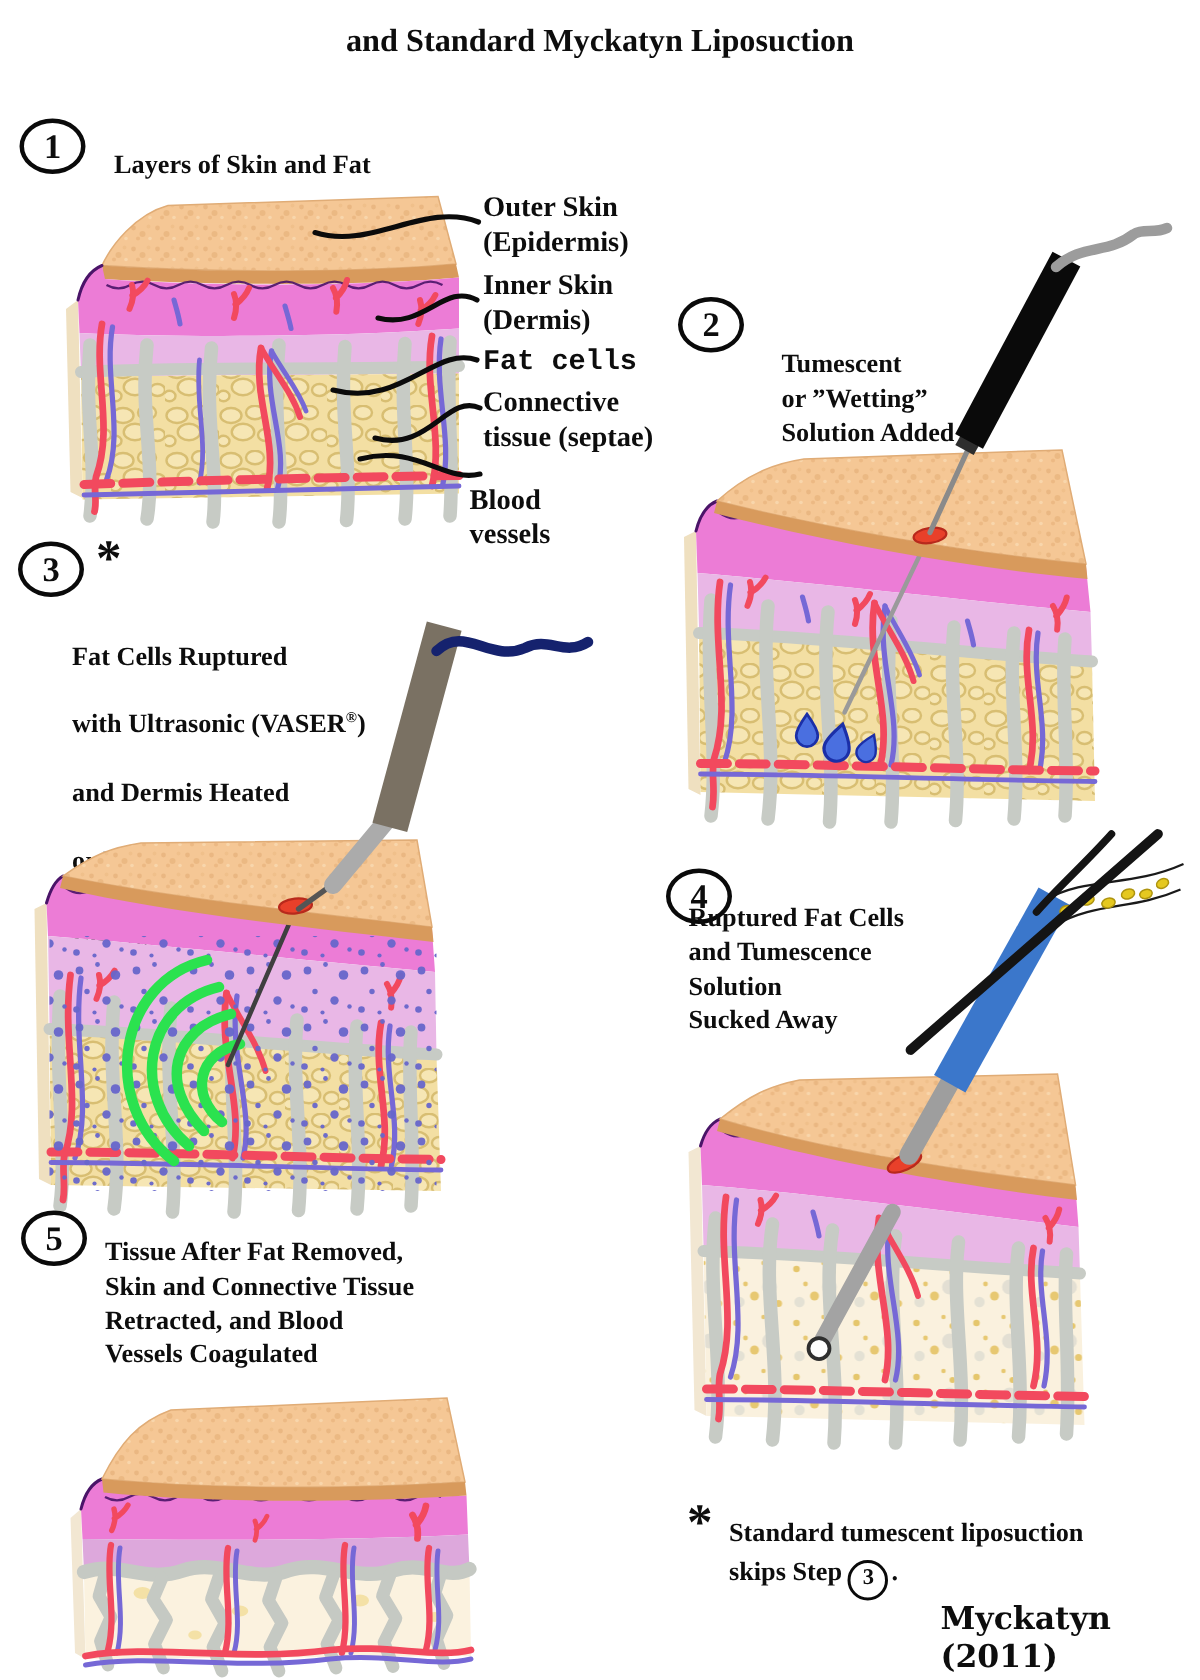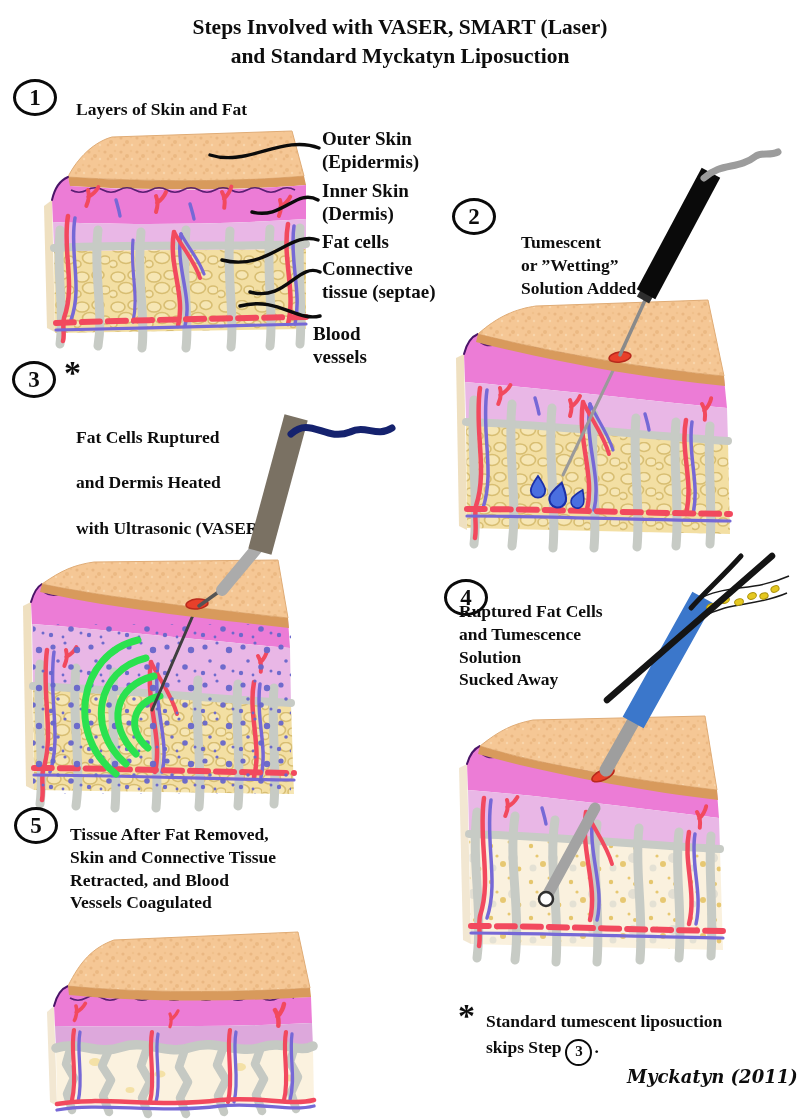--- a/index.html
+++ b/index.html
@@ -10,22 +10,22 @@
   .badge{position:absolute;width:44px;height:37px;border:3.5px solid #0a0a0a;border-radius:50%;
          background:#fff;display:flex;align-items:center;justify-content:center;
          font-weight:bold;font-size:23px;box-sizing:border-box;}
   .step-label{position:absolute;font-weight:bold;font-size:17.5px;line-height:1.3;white-space:pre-line;}
   .callout{position:absolute;font-weight:bold;font-size:19px;line-height:1.22;white-space:pre-line;}
   .big-star{position:absolute;font-weight:bold;font-size:34px;line-height:1;}
   .fn-text{position:absolute;font-weight:bold;font-size:17.5px;line-height:1.5;}
   .circled{display:inline-block;width:23px;height:23px;border:2.5px solid #0a0a0a;border-radius:50%;
            text-align:center;line-height:21px;font-size:15px;font-weight:bold;margin:0 2px 0 4px;
            vertical-align:-3px;}
-  .signature{position:absolute;font-family:"DejaVu Serif",serif;font-style:italic;
-             font-weight:bold;font-size:18px;}
+  .signature{position:absolute;font-family:"DejaVu Serif",serif;
+             font-weight:bold;font-size:21px;}
   .sup{font-size:10px;vertical-align:super;}
   .sub{font-size:9px;vertical-align:sub;}
   svg.blk{position:absolute;overflow:visible;}
   .hidden-defs{position:absolute;width:0;height:0;}
 </style>
 </head>
 <body>
 
 <div class="page">
 
@@ -68,21 +68,20 @@
         <circle cx="3" cy="33" r="2.2" fill="#6766CB"></circle>
         <circle cx="15" cy="35" r="1.4" fill="#6766CB"></circle>
       </pattern>
       <path id="squig" d="M0,0 q8,4.5 16,0 t16,0 t16,0 t16,0 t16,0 t16,0 t16,0 t16,0 t16,0 t16,0 t16,0 t16,0 t16,0 t16,0" fill="none"></path>
       <path id="sprigR" d="M0,16 C2,10 2,5 0,0 M1,7 C5,4 8,1 10,-4" fill="none"></path>
       <path id="drop" d="M0,-11 C5,-4 8,1 8,5 A8,8 0 1 1 -8,5 C-8,1 -5,-4 0,-11 Z"></path>
     </defs>
   </svg>
 
   <div class="title">
-    <div>Steps Involved with VASER, SMART (Laser)</div>
     <div>and Standard Myckatyn  Liposuction</div>
   </div>
 
   <div class="badge" style="left:13px;top:79px;">
     <span>1</span>
   </div>
   <div class="step-label" style="left:76px;top:98px;">Layers of Skin and Fat</div>
 
   <svg class="blk" style="left:38px;top:120px;" width="300" height="244" viewBox="0 0 300 244">
     <g>
@@ -136,21 +135,21 @@
       <path d="M184,140 C230,152 252,110 280,120"></path>
       <path d="M212,172 C248,182 260,142 282,152"></path>
       <path d="M202,186 C240,176 258,202 282,196"></path>
     </g>
   </svg>
 
   <div class="callout" style="left:322px;top:127px;">Outer Skin
 (Epidermis)</div>
   <div class="callout" style="left:322px;top:179px;">Inner Skin
 (Dermis)</div>
-  <div class="callout" style="left:322px;top:230px;">Fat cells</div>
+  <div class="callout" style="left:322px;top:230px;font-family:Liberation Mono, monospace;">Fat cells</div>
   <div class="callout" style="left:322px;top:257px;">Connective
 tissue (septae)</div>
   <div class="callout" style="left:313px;top:306px;margin-top:16px;">Blood
 vessels</div>
 
   <div class="badge" style="left:452px;top:198px;">
     <span>2</span>
   </div>
   <div class="step-label" style="left:496px;top:231px;margin-left:25px;">Tumescent
 or ”Wetting”
@@ -216,24 +215,24 @@
       <path d="M203,158 L213,140" stroke="#2E2E2E" stroke-width="14" stroke-linecap="butt" fill="none"></path>
       <path d="M211,143 L266,40" stroke="#0A0A0A" stroke-width="21" stroke-linecap="square" fill="none"></path>
       <path d="M264,36 C282,20 298,28 316,14 C322,10 330,14 338,10" stroke="#9C9C9C" stroke-width="7" stroke-linecap="round" fill="none"></path>
     </g>
   </svg>
 
   <div class="badge" style="left:12px;top:361px;">
     <span>3</span>
   </div>
   <div class="big-star" style="left:64px;top:356px;">*</div>
-  <div class="step-label" style="left:48px;top:403px;margin-left:28px;">
+  <div class="step-label" style="left:48px;top:403px;">
     <div><span>Fat Cells Ruptured</span></div>
+    <div><span>with Ultrasonic (VASER</span><span class="sup">®</span><span>)</span></div>
     <div><span>and Dermis Heated</span></div>
-    <div><span>with Ultrasonic (VASER</span><span class="sup">®</span><span>)</span></div>
     <div><span>or Laser (SMART</span><span class="sub">TM</span><span>)</span></div>
     <div><span>Energy</span></div>
   </div>
 
   <svg class="blk" style="left:10px;top:412px;" width="390" height="400" viewBox="0 0 390 400">
     <g>
       <path d="M13,194 L21,190 L24,378 L16,374 Z" fill="#EFE0C0"></path>
     </g>
     <g>
       <path d="M21,190 Q25,176 32,172 C100,188 190,198 278,208 L280,236 C190,228 100,218 22,212 Z" fill="#EC7CD6"></path>

